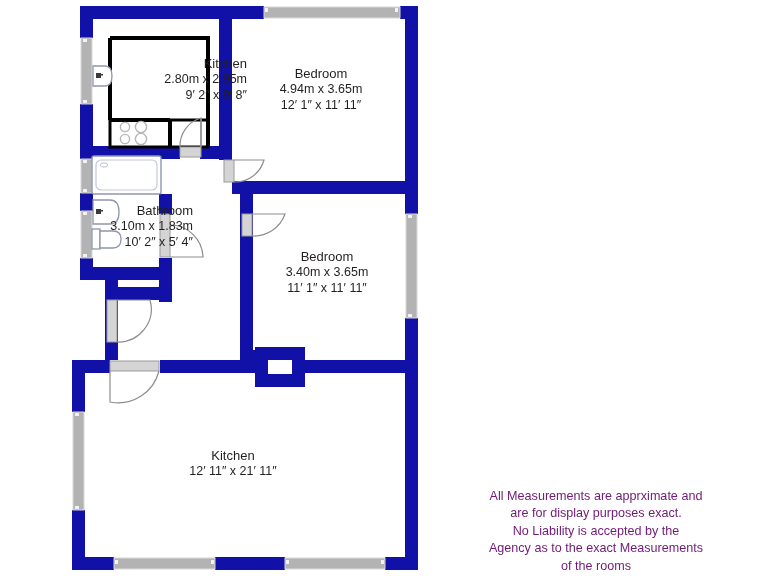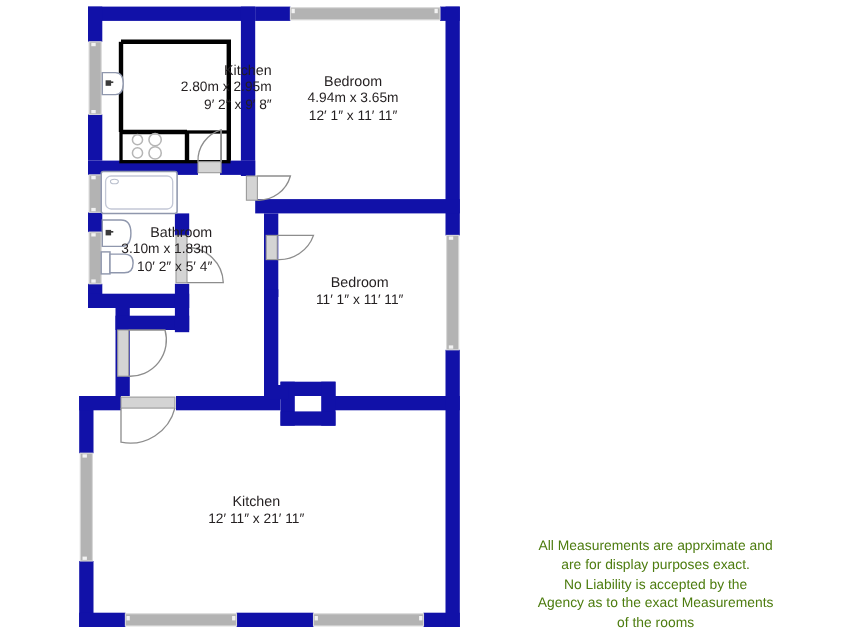--- a/index.html
+++ b/index.html
@@ -47,21 +47,21 @@
     font-size: 12.5px;
   }
   #disclaimer {
     position: absolute;
     left: 446px;
     top: 488px;
     width: 300px;
     text-align: center;
     font-size: 12.6px;
     line-height: 1.38;
-    color: #4d7c0f;
+    color: #701a75;
   }
   #disclaimer div { display: block; }
 </style>
 </head>
 <body>
 
 <div id="plan-root">
 
   <svg id="floorplan-svg" width="768" height="576" viewBox="0 0 768 576">
 
@@ -255,20 +255,21 @@
   </div>
 
   <div class="room-label" style="left:88px; top:203px; width:105px; text-align:right;">
     <span class="rl-name" style="margin-left:22px;">Bathroom</span>
     <span class="rl-metric">3.10m x 1.83m</span>
     <span class="rl-imperial" style="margin-left:8px;">10′ 2″ x 5′ 4″</span>
   </div>
 
   <div class="room-label" style="left:262px; top:249px; width:130px;">
     <span class="rl-name">Bedroom</span>
+    <span class="rl-metric">3.40m x 3.65m</span>
     <span class="rl-imperial">11′ 1″ x 11′ 11″</span>
   </div>
 
   <div class="room-label" style="left:168px; top:448px; width:130px;">
     <span class="rl-name">Kitchen</span>
     <span class="rl-imperial">12′ 11″ x 21′ 11″</span>
   </div>
 
   <div id="disclaimer">
     <div>All Measurements are apprximate and</div>

